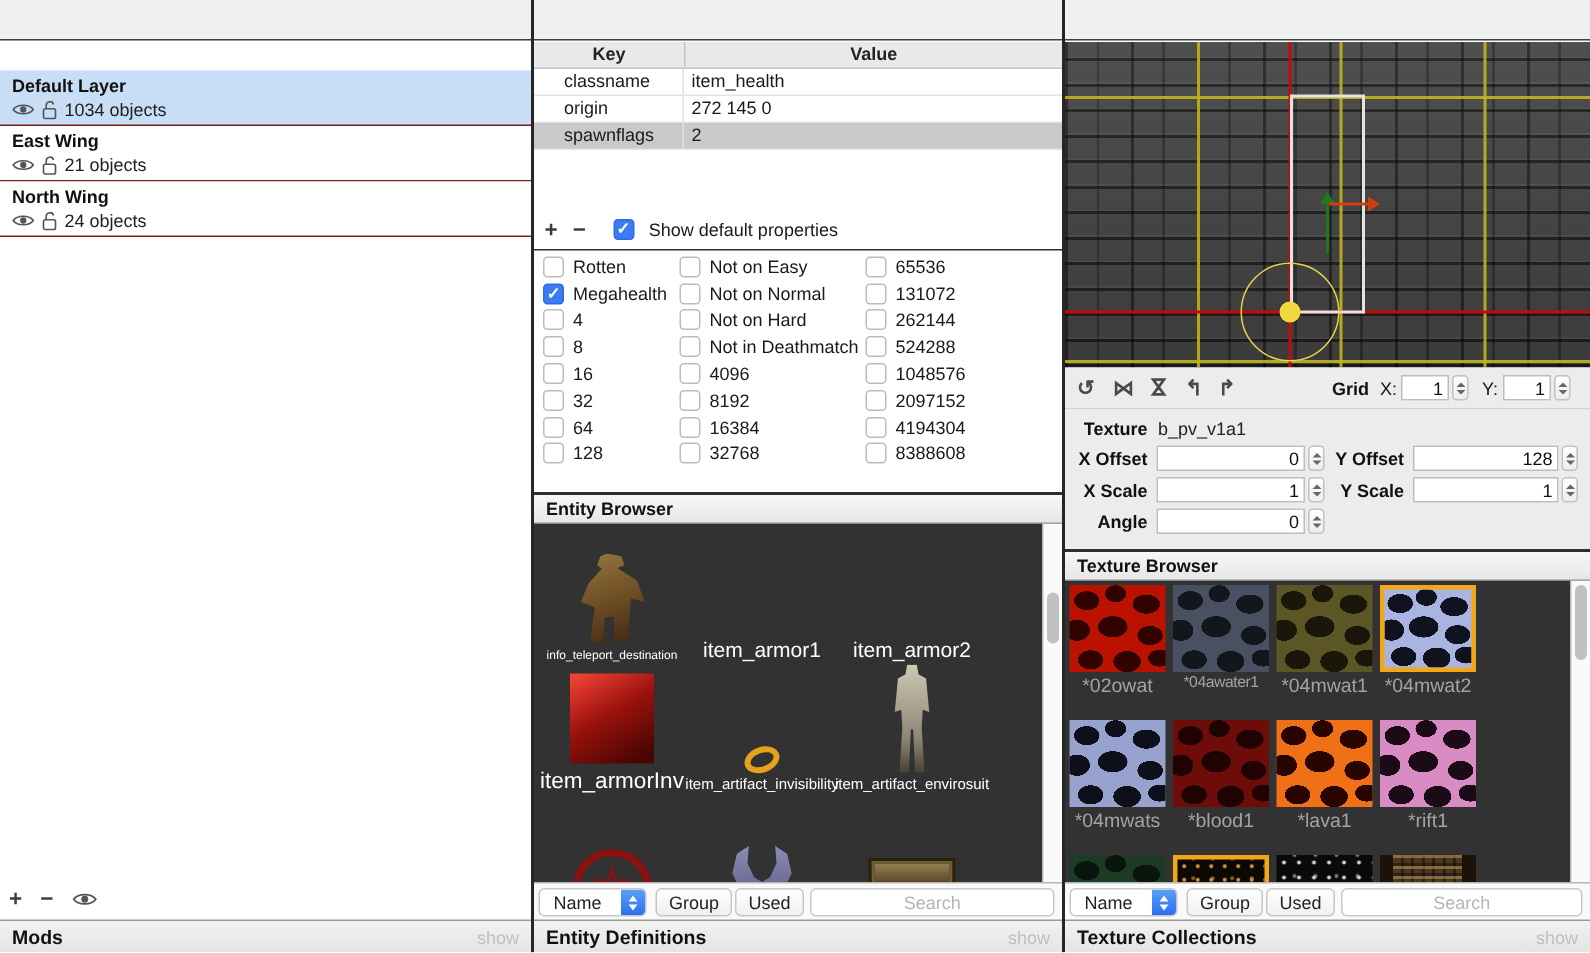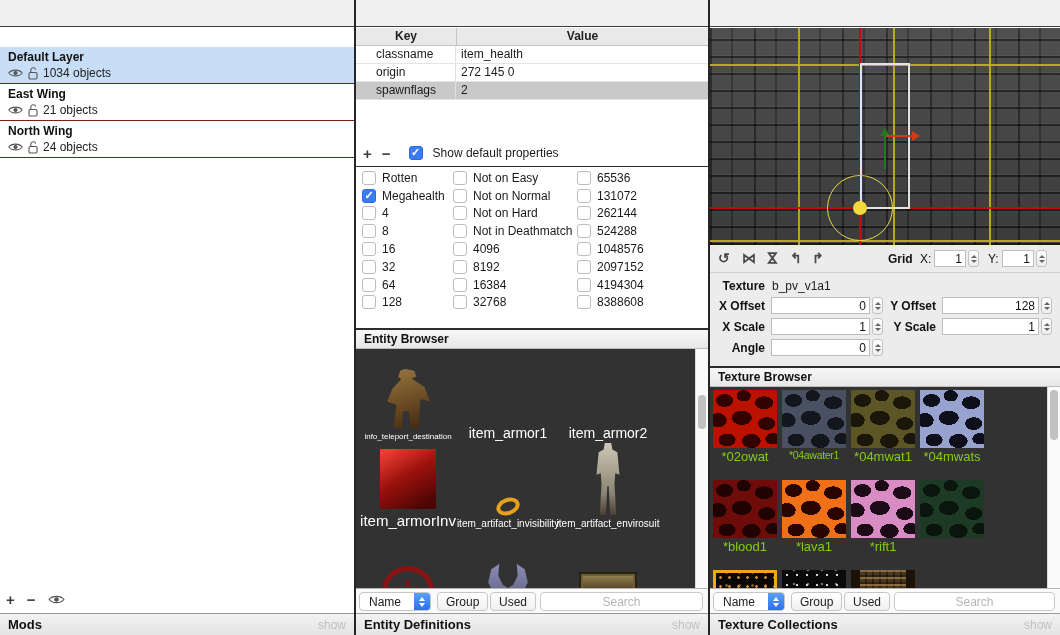--- a/index.html
+++ b/index.html
@@ -105,21 +105,21 @@
   .tx-mwat2{--lt:#aab4e0;--dk:#10121f;}
   .tx-mwats{--lt:#97a2cf;--dk:#0d0f1a;}
   .tx-blood{--lt:#6e0c0a;--dk:#210202;}
   .tx-lava{--lt:#f07018;--dk:#2a0500;}
   .tx-rift{--lt:#d98cc4;--dk:#1c0a16;}
   .tx-moss{--lt:#1d3a24;--dk:#0a160d;}
   .tx-starsorange{background-color:#0c0804;background-image:radial-gradient(#cf8f3f 1px,transparent 1.6px),radial-gradient(#8a5a20 1px,transparent 1.6px);background-size:9px 9px,13px 13px;background-position:0 0,4px 6px;}
   .tx-starswhite{background-color:#0a0a0a;background-image:radial-gradient(#cfcfcf 1px,transparent 1.6px),radial-gradient(#777 1px,transparent 1.6px);background-size:10px 10px,14px 14px;background-position:0 0,5px 7px;}
   .tx-pillar{background-color:#4a3820;background-image:linear-gradient(90deg,#1c1208 0 9px,transparent 9px 55px,#1c1208 55px),repeating-linear-gradient(0deg,rgba(190,150,90,.55) 0 2px,rgba(0,0,0,.35) 2px 4px,transparent 4px 7px),repeating-linear-gradient(90deg,rgba(0,0,0,.4) 0 2px,transparent 2px 7px);}
   .tile.sel{border:3px solid #f2a71b;}
-  .tx-label{color:#84cc16;font-size:13px;margin-top:1px;white-space:nowrap;text-align:right;}
+  .tx-label{color:#a3a3a3;font-size:13px;margin-top:1px;white-space:nowrap;text-align:right;}
   .tx-label.small{font-size:10.5px;letter-spacing:-.3px;}
 
   
   .controls-bar{position:absolute;left:0;right:0;top:588px;height:25px;background:#fafafa;border-top:1px solid #b5b5b5;box-sizing:border-box;}
   .mac-select{position:absolute;top:3px;height:19px;box-sizing:border-box;border:1px solid #c6c6c6;border-radius:4px;background:#fff;display:flex;align-items:center;overflow:hidden;}
   .mac-select .sel-label{flex:1;padding-left:9px;font-size:12px;color:#222;}
   .mac-select .sel-cap{width:16px;height:100%;background:linear-gradient(#59a0f8,#2e6ef0);display:flex;flex-direction:column;align-items:center;justify-content:center;gap:2px;}
   .tri-up{width:0;height:0;border-left:3.5px solid transparent;border-right:3.5px solid transparent;border-bottom:4px solid #fff;}
   .tri-down{width:0;height:0;border-left:3.5px solid transparent;border-right:3.5px solid transparent;border-top:4px solid #fff;}
   .mac-button{position:absolute;top:3px;height:19px;box-sizing:border-box;border:1px solid #c6c6c6;border-radius:4px;background:linear-gradient(#fff,#f0f0f0);font-size:12px;color:#222;display:flex;align-items:center;justify-content:center;padding:0 8px;}
@@ -548,20 +548,24 @@
   </div>
           <div class="tx-cell">
     <div class="tile cells tx-awater"></div>
     <div class="tx-label small">*04awater1</div>
   </div>
           <div class="tx-cell">
     <div class="tile cells tx-mwat1"></div>
     <div class="tx-label">*04mwat1</div>
   </div>
           <div class="tx-cell">
+    <div class="tile cells sel tx-mwat2"></div>
+    <div class="tx-label">*04mwat2</div>
+  </div>
+          <div class="tx-cell">
     <div class="tile cells tx-mwats"></div>
     <div class="tx-label">*04mwats</div>
   </div>
           <div class="tx-cell">
     <div class="tile cells tx-blood"></div>
     <div class="tx-label">*blood1</div>
   </div>
           <div class="tx-cell">
     <div class="tile cells tx-lava"></div>
     <div class="tx-label">*lava1</div>

